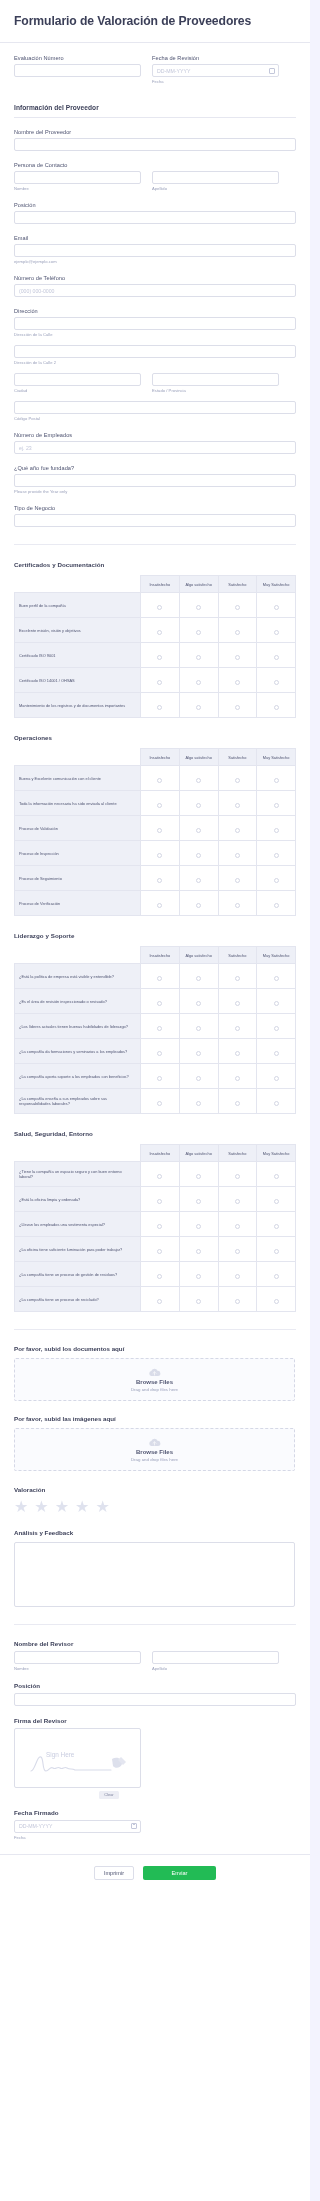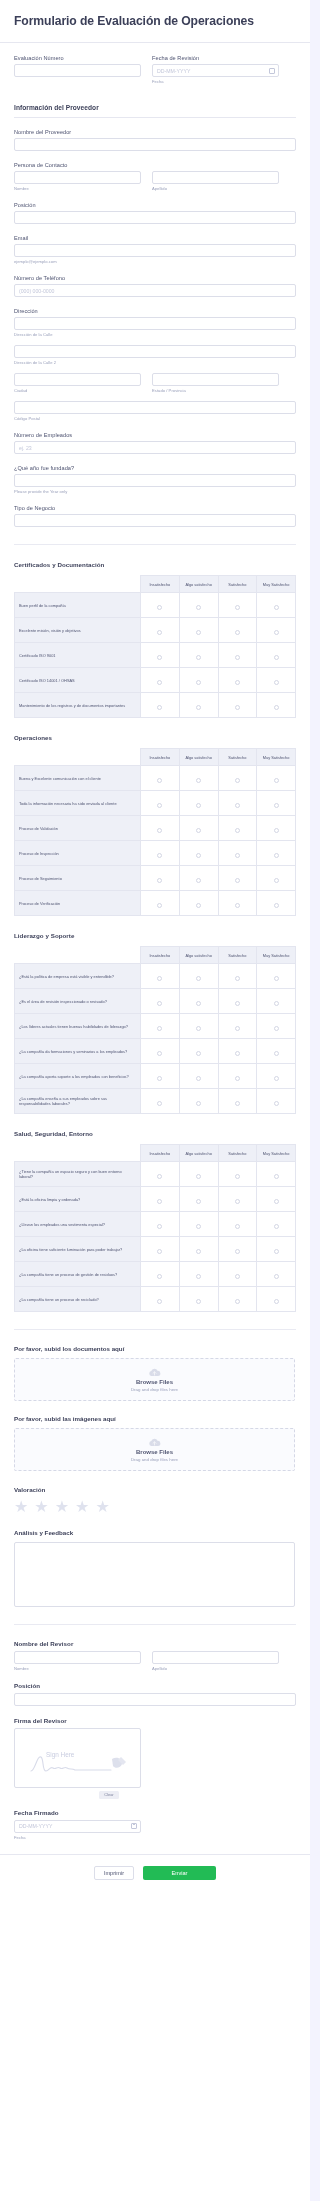--- a/index.html
+++ b/index.html
@@ -272,21 +272,21 @@
     font-family: "Liberation Sans", sans-serif;
     cursor: pointer;
   }
 </style>
 </head>
 <body>
 
 <div class="page">
 
   <div class="form-header">
-    <div class="form-title">Formulario de Evaluación de Operaciones</div>
+    <div class="form-title">Formulario de Valoración de Proveedores</div>
   </div>
 
   <div class="section" style="padding-top:12px;">
     <div class="row2">
       <div class="col">
         <span class="label">Evaluación Número</span>
         <input class="ctl" value="" style="">
       </div>
       <div class="col">
         <span class="label">Fecha de Revisión</span>

